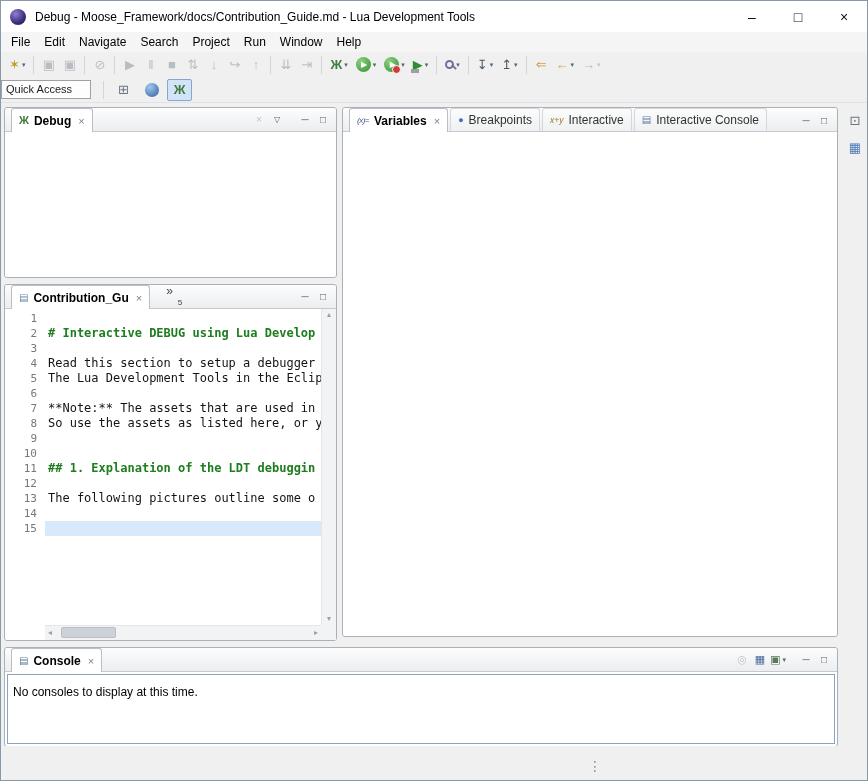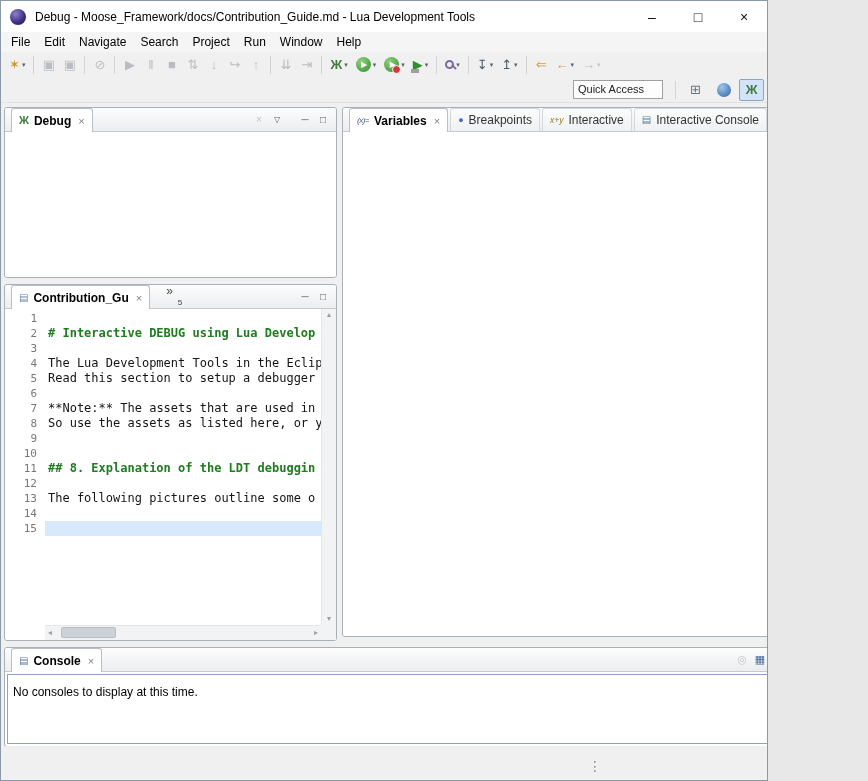--- a/index.html
+++ b/index.html
@@ -1,18 +1,18 @@
 <!DOCTYPE html>
 <html><head>
 <meta charset="utf-8">
 <style>
   *{box-sizing:border-box;margin:0;padding:0}
   html,body{width:868px;height:781px}
   body{font-family:"Liberation Sans","DejaVu Sans",sans-serif;font-size:12px;color:#1e1e1e;background:#e8e8e8}
-  .window{position:relative;width:768px;height:781px;background:#f0f0f0;border:1px solid #8a99a8;overflow:hidden}
+  .window{position:relative;width:868px;height:781px;background:#f0f0f0;border:1px solid #8a99a8;overflow:hidden}
 
   
   .titlebar{position:absolute;left:0;top:0;width:100%;height:31px;background:#ffffff;display:flex;align-items:center}
   .app-icon{width:16px;height:16px;margin-left:9px;border-radius:50%;background:radial-gradient(circle at 35% 30%,#8f7fd0,#3a2d7a 60%,#241b52);flex:0 0 auto}
   .title{margin-left:9px;font-size:12px;color:#000;white-space:nowrap}
   .win-controls{position:absolute;right:0;top:0;height:31px;display:flex}
   .win-btn{width:46px;height:31px;display:flex;align-items:center;justify-content:center;font-size:14px;color:#111}
 
   
   .menubar{position:absolute;left:0;top:31px;width:100%;height:20px;background:#f5f5f5;display:flex;align-items:center;padding-left:3px}
@@ -26,21 +26,21 @@
   .tb-sep{width:1px;height:18px;background:#d4d4d4;margin:0 4px;flex:0 0 auto}
   .b-new-wizard .glyph{color:#c6992f}
   .b-debug .glyph,.b-debug-perspective .glyph{color:#3f7a3f;font-weight:bold;font-size:13px}
   .b-run .glyph,.b-coverage .glyph{width:15px;height:15px;border-radius:50%;background:radial-gradient(circle at 35% 30%,#8fd07f,#2f8f2f);color:#fff;font-size:8px;display:flex;align-items:center;justify-content:center;padding-left:2px}
   .b-coverage .glyph::after{content:"";position:absolute;width:7px;height:7px;border-radius:50%;background:#d03a3a;right:-2px;bottom:-2px;border:1px solid #fff}
   .b-external-tools .glyph{color:#2f8f2f}
   .b-external-tools .glyph::after{content:"";position:absolute;left:-2px;bottom:-2px;width:8px;height:4px;background:#9aa0a6}
   .b-search .glyph{width:9px;height:9px;border:2px solid #7d6a9e;border-radius:50%;font-size:0}
   .b-search .glyph::after{content:"";position:absolute;width:6px;height:2px;background:#7d6a9e;transform:rotate(45deg);right:-5px;bottom:-1px}
   .b-last-edit-location .glyph,.b-back .glyph{color:#d0a23c}
-  .toolbar2{position:absolute;left:0;top:76px;width:100%;height:26px;background:#f0f0f0;border-bottom:1px solid #e3e3e3;display:flex;align-items:center;justify-content:flex-end;padding-right:3px}
+  .toolbar2{position:absolute;left:0;top:76px;width:100%;height:26px;background:#f0f0f0;border-bottom:1px solid #e3e3e3;display:flex;align-items:center;padding-right:3px}
   .quick-access{width:90px;height:19px;border:1px solid #a0a0a0;background:#fdfdfd;color:#222;font-size:11px;padding:2px 4px;margin-right:8px}
   #perspectives{display:flex;align-items:center}
   .persp-btn{width:25px;height:22px;display:flex;align-items:center;justify-content:center;border:1px solid transparent;border-radius:2px;margin-left:3px}
   .persp-btn.active{background:#d4e4f8;border-color:#86a7cd}
   .b-open-perspective .glyph{color:#6a7684;font-size:13px}
   .b-ldt-perspective .glyph{width:14px;height:14px;border-radius:50%;background:radial-gradient(circle at 35% 30%,#9ec7f0,#2f5f9e);font-size:0}
 
   
   .panel{position:absolute;background:#fff;border:1px solid #aab0b8;border-radius:3px}
   .tabbar{position:relative;height:24px;background:linear-gradient(#fdfdfd,#ebedef);border-bottom:1px solid #c6cad0;display:flex;align-items:flex-end;padding-left:4px;border-radius:3px 3px 0 0}
@@ -295,28 +295,28 @@
           <div class="ln">11</div>
           <div class="ln">12</div>
           <div class="ln">13</div>
           <div class="ln">14</div>
           <div class="ln">15</div>
         </div>
       <div id="code">
           <div class="cl"></div>
           <div class="cl hdr"><span class="seg"># Interactive DEBUG using Lua Develop</span></div>
           <div class="cl"></div>
+          <div class="cl"><span class="seg">Read this section to setup a debugger</span></div>
           <div class="cl"><span class="seg">The Lua Development Tools in the Eclip</span></div>
-          <div class="cl"><span class="seg">Read this section to setup a debugger</span></div>
           <div class="cl"></div>
           <div class="cl"><span class="em-seg">**Note:**</span><span class="seg"> The assets that are used in</span></div>
           <div class="cl"><span class="seg">So use the assets as listed here, or y</span></div>
           <div class="cl"></div>
           <div class="cl"></div>
-          <div class="cl hdr"><span class="seg">## 8. Explanation of the LDT debuggin</span></div>
+          <div class="cl hdr"><span class="seg">## 1. Explanation of the LDT debuggin</span></div>
           <div class="cl"></div>
           <div class="cl"><span class="seg">The following pictures outline some o</span></div>
           <div class="cl"></div>
           <div class="cl current"></div>
         </div>
       <div class="vscroll">
         <span class="scroll-arrow">▴</span>
         <span class="scroll-arrow">▾</span>
       </div>
       <div class="hscroll">

